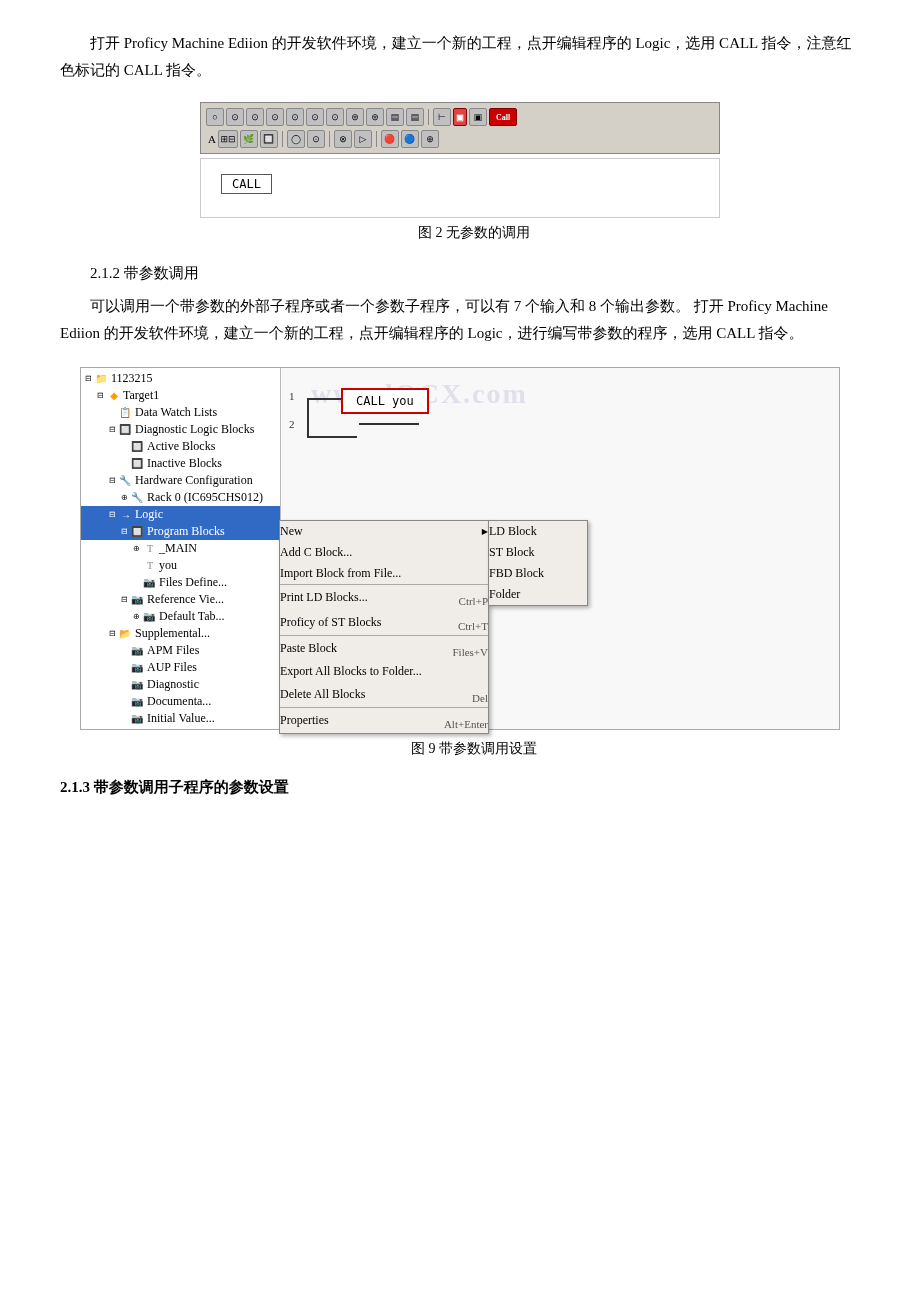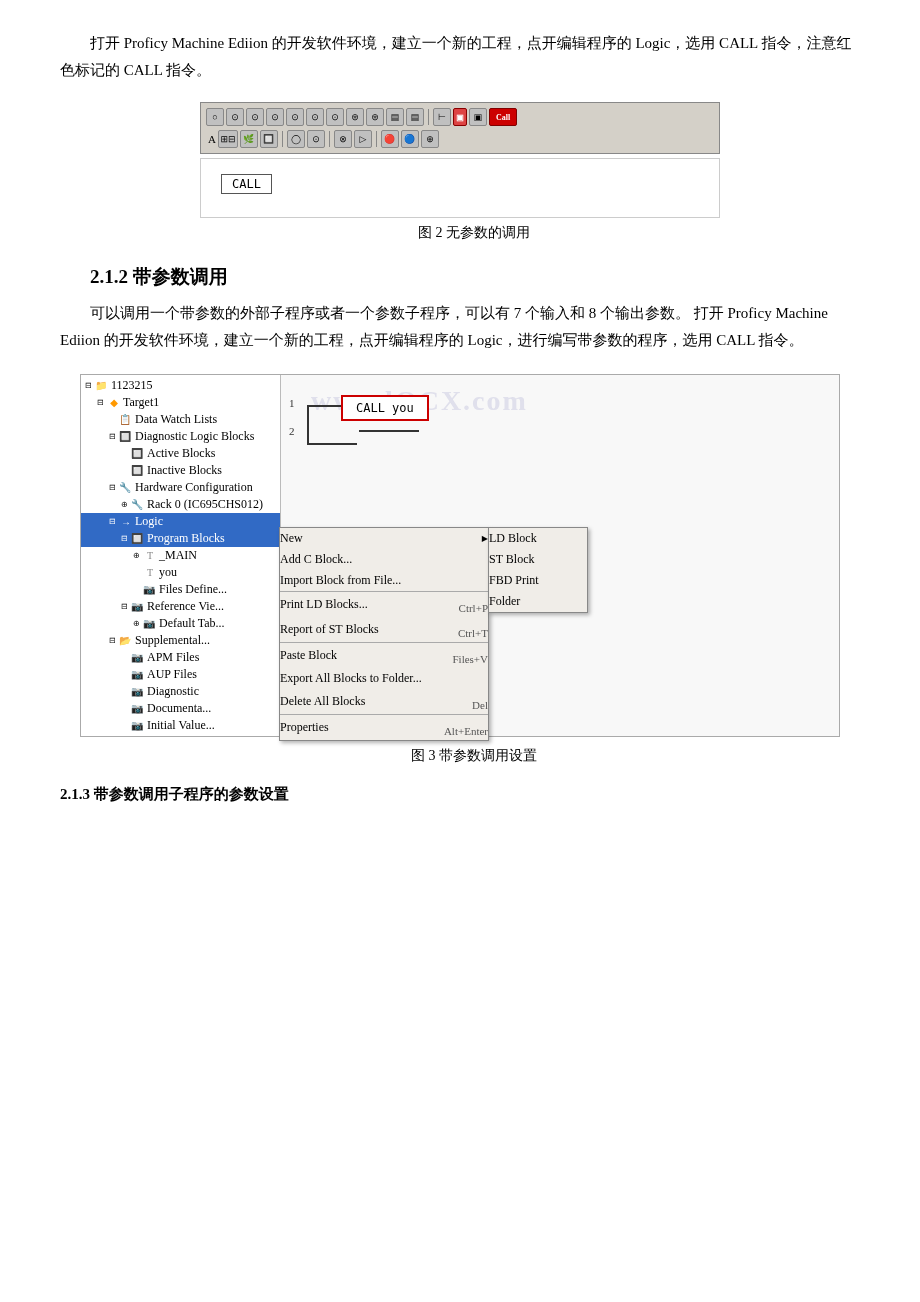--- a/index.html
+++ b/index.html
@@ -69,22 +69,22 @@
     }
     .toolbar-sep {
       width: 1px;
       height: 16px;
       background: #888;
       margin: 0 2px;
     }
 
     
     .section-title {
-      font-size: 19px;
-      font-weight: bold;
+      font-size: 15px;
+      font-weight: normal;
       margin: 22px 0 10px 30px;
     }
 
     
     .ide-area {
       position: relative;
       width: 760px;
       border: 1px solid #aaa;
       background: #fff;
       margin: 10px auto;
@@ -401,21 +401,21 @@
         <span>Add C Block...</span>
       </div>
       <div class="menu-item">
         <span>Import Block from File...</span>
       </div>
       <div class="menu-item separator-above">
         <span>Print LD Blocks...</span>
         <span class="menu-shortcut">Ctrl+P</span>
       </div>
       <div class="menu-item">
-        <span>Report of ST Blocks</span>
+        <span>Proficy of ST Blocks</span>
         <span class="menu-shortcut">Ctrl+T</span>
       </div>
       <div class="menu-item separator-above">
         <span>Paste Block</span>
         <span class="menu-shortcut">Files+V</span>
       </div>
       <div class="menu-item">
         <span>Export All Blocks to Folder...</span>
       </div>
       <div class="menu-item">
@@ -429,25 +429,25 @@
     </div>
 
     <div class="submenu">
       <div class="menu-item">
         <span>LD Block</span>
       </div>
       <div class="menu-item">
         <span>ST Block</span>
       </div>
       <div class="menu-item">
-        <span>FBD Print</span>
+        <span>FBD Block</span>
       </div>
       <div class="menu-item">
         <span>Folder</span>
       </div>
     </div>
 
   </div>
 
-  <div class="figure-label">图 3 带参数调用设置</div>
+  <div class="figure-label">图 9 带参数调用设置</div>
 </div>
 
 <div class="subsection-heading">2.1.3 带参数调用子程序的参数设置</div>
 
 </body></html>

